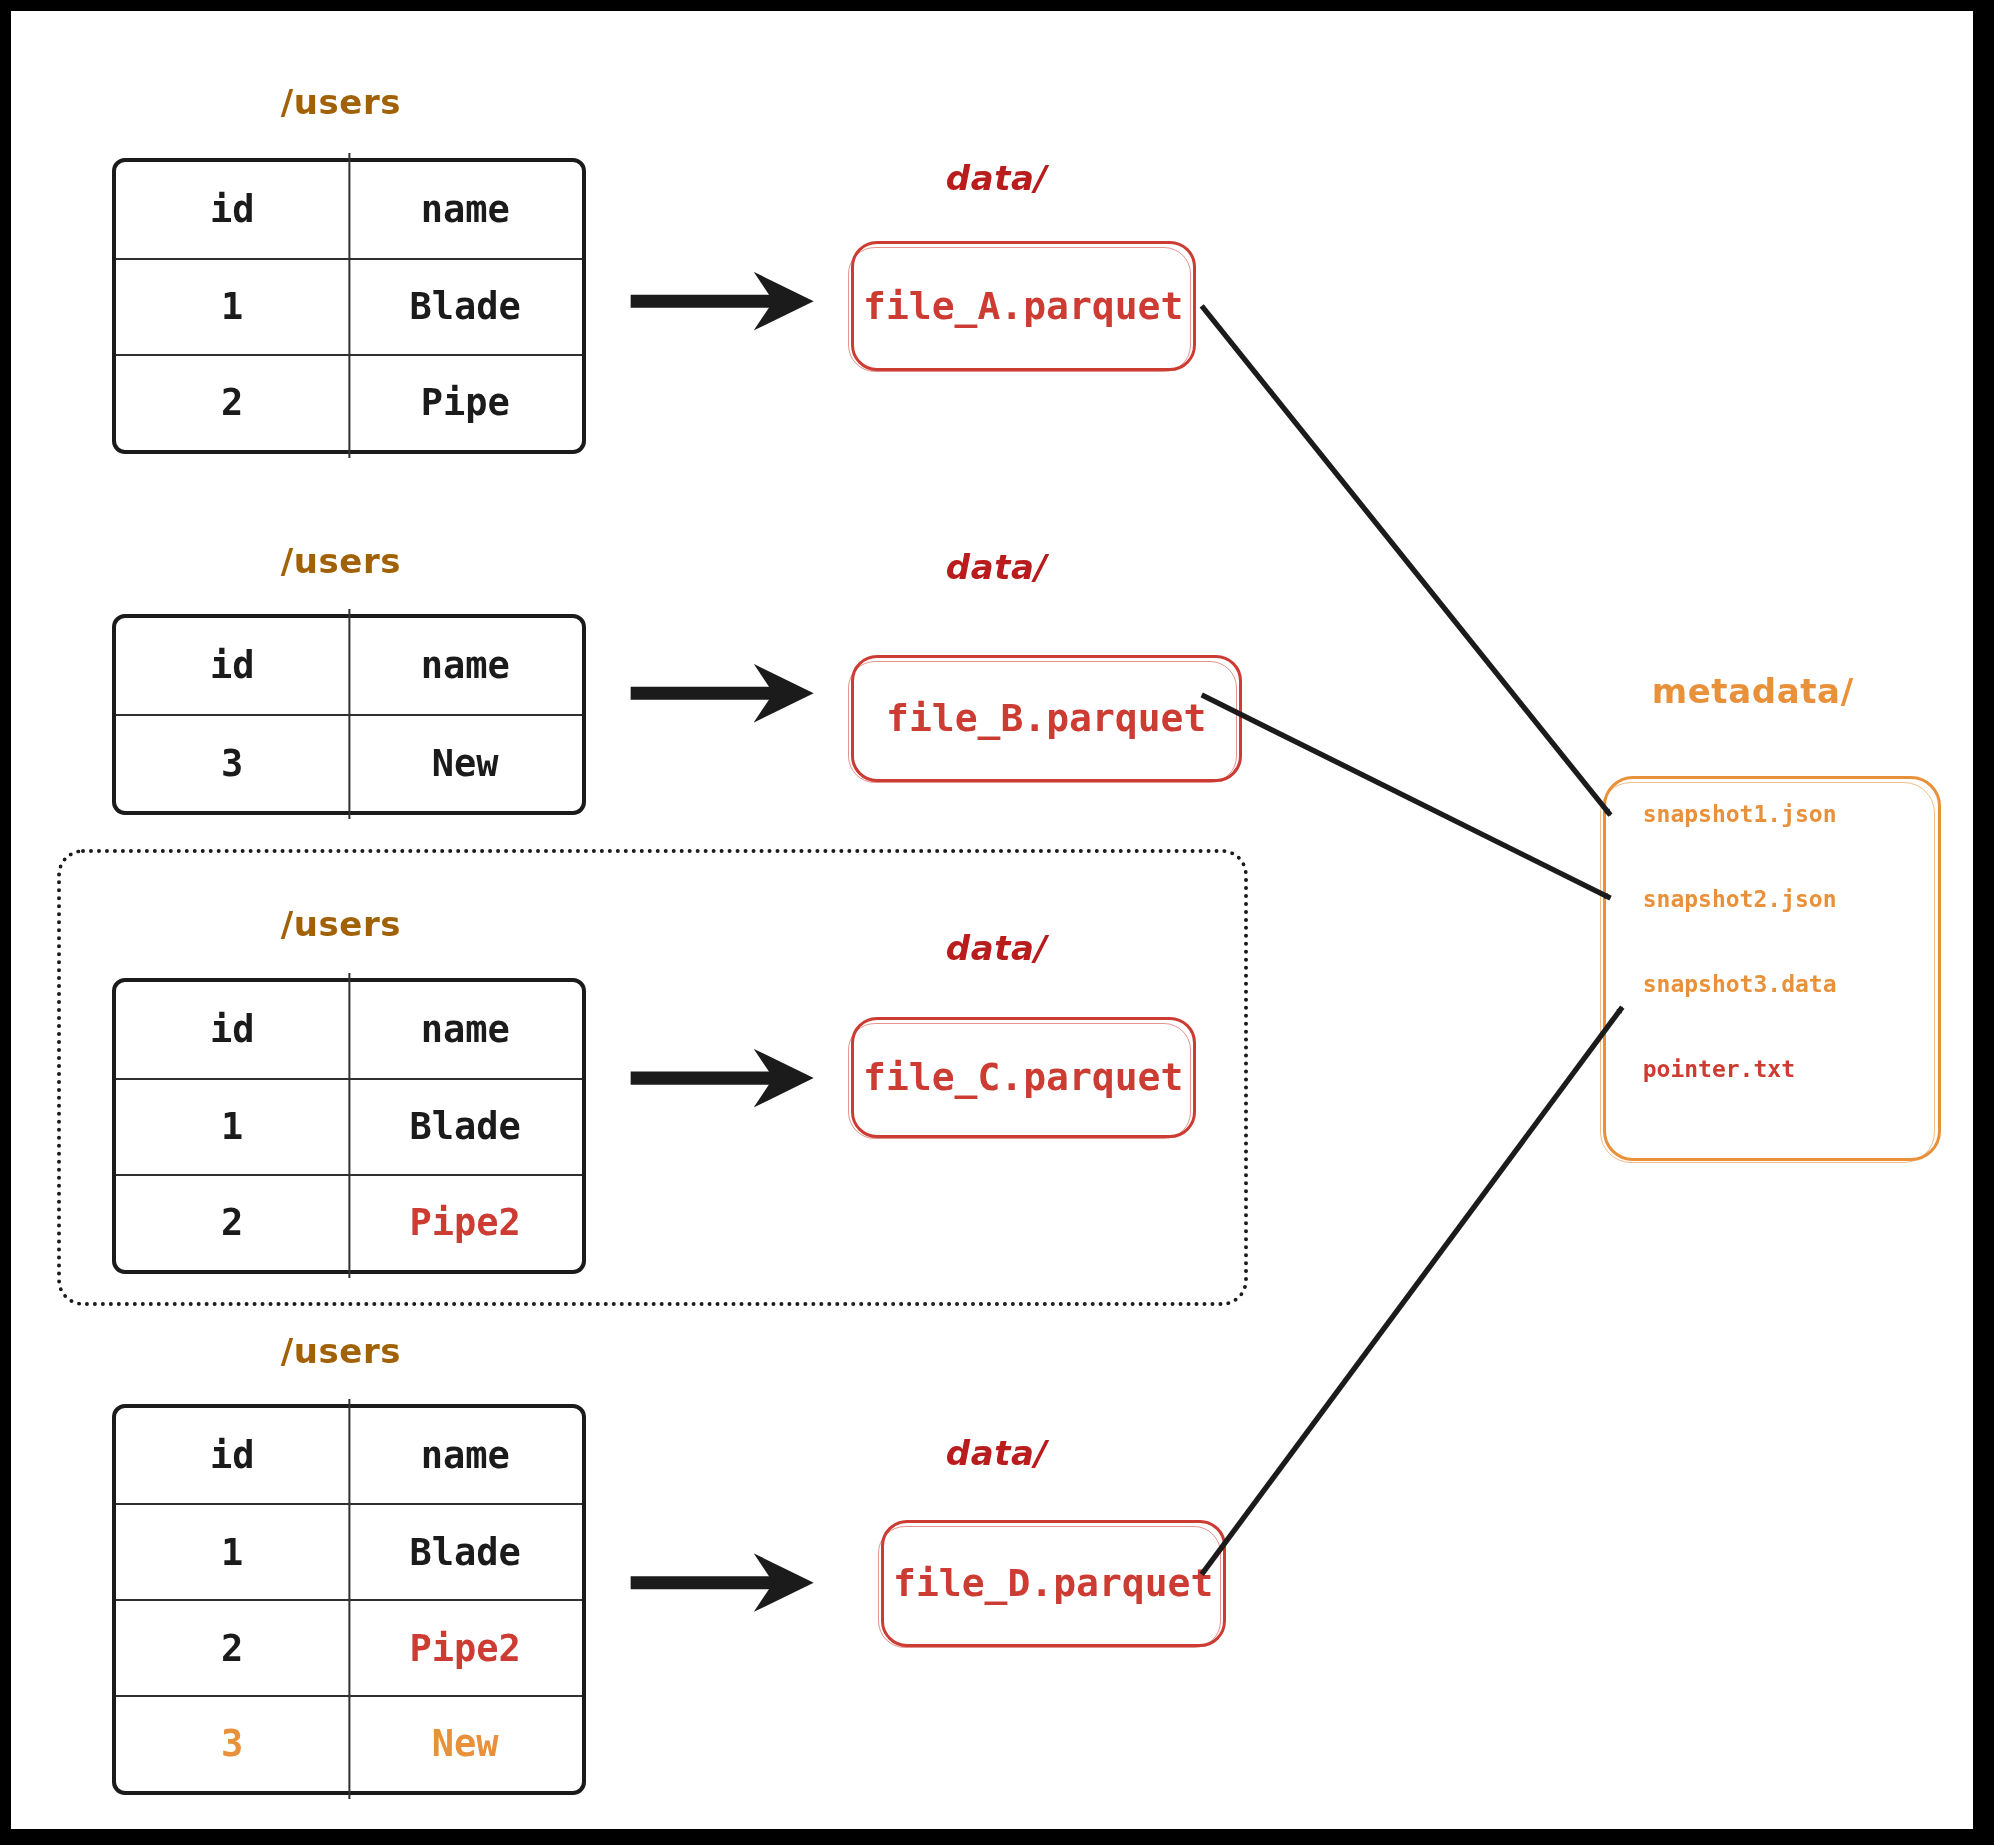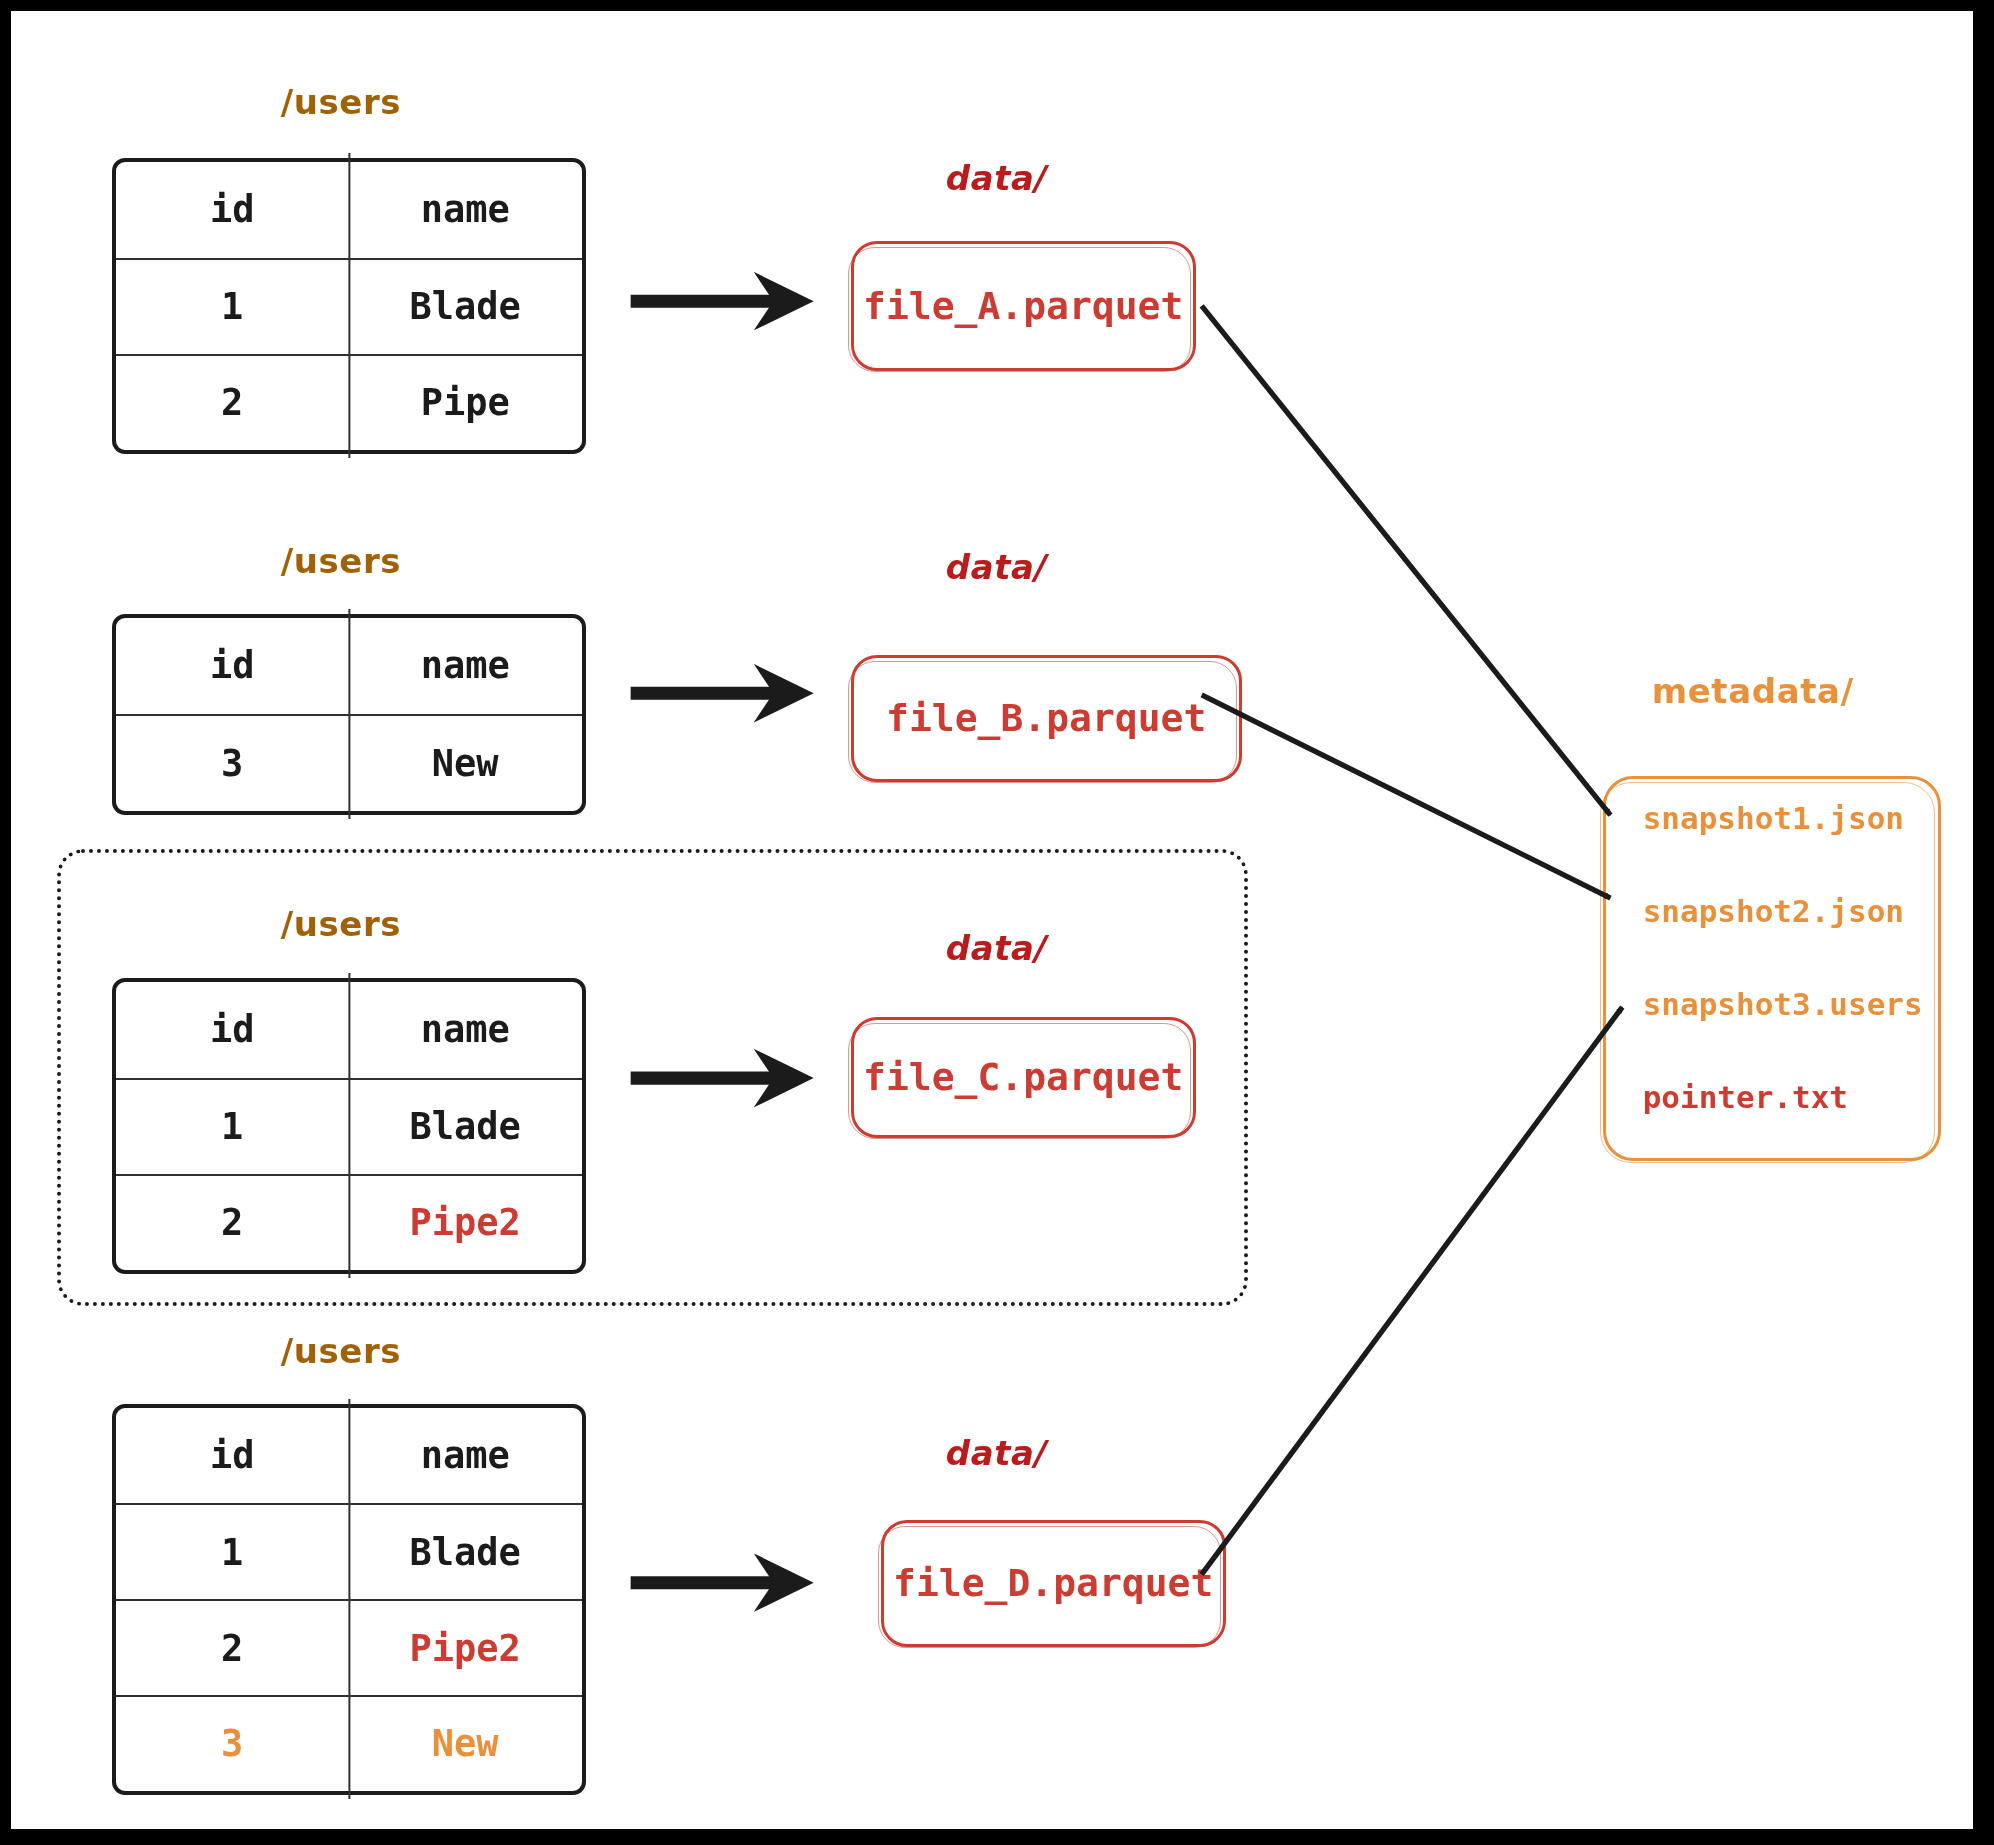--- a/index.html
+++ b/index.html
@@ -108,21 +108,21 @@
     pointer-events:none;
   }
   .metalist{
     position:absolute;
     left:37px; top:24px;
     display:flex;
     flex-direction:column;
   }
   .metaitem{
     font-family:"DejaVu Sans Mono",monospace;
-    font-size:31px;
+    font-size:23px;
     font-weight:700;
     line-height:1;
     white-space:nowrap;
   }
   .metaitem.orange{color:#e8913a;}
   .metaitem.red{color:#cc3c33;}
 
   
   .dotted{
     position:absolute;
@@ -243,21 +243,21 @@
     <div class="filebox" style="left:840px;top:1509px;width:345px;height:127px;margin-left:30px;">
       <span class="lbl">file_D.parquet</span>
     </div>
 
     <div class="caption orange" style="left:1641px;top:660px;">metadata/</div>
 
     <div class="metabox" style="left:1592px;top:765px;width:338px;height:385px;">
       <div class="metalist">
         <div class="metaitem orange" style="margin-bottom:62px;">snapshot1.json</div>
         <div class="metaitem orange" style="margin-bottom:62px;">snapshot2.json</div>
-        <div class="metaitem orange" style="margin-bottom:62px;">snapshot3.users</div>
+        <div class="metaitem orange" style="margin-bottom:62px;">snapshot3.data</div>
         <div class="metaitem red">pointer.txt</div>
       </div>
     </div>
 
     <svg class="arrows" viewBox="0 0 3312 3070" preserveAspectRatio="none">
       <defs>
         <marker id="thickHead" markerWidth="5" markerHeight="5" refX="2.1" refY="2.5" orient="auto" markerUnits="strokeWidth">
           <path d="M0,0.25 L4.6,2.5 L0,4.75 L1.5,2.5 Z" fill="#1b1b1b"></path>
         </marker>
         <marker id="thinHead" markerWidth="12" markerHeight="12" refX="10" refY="6" orient="auto" markerUnits="userSpaceOnUse">

